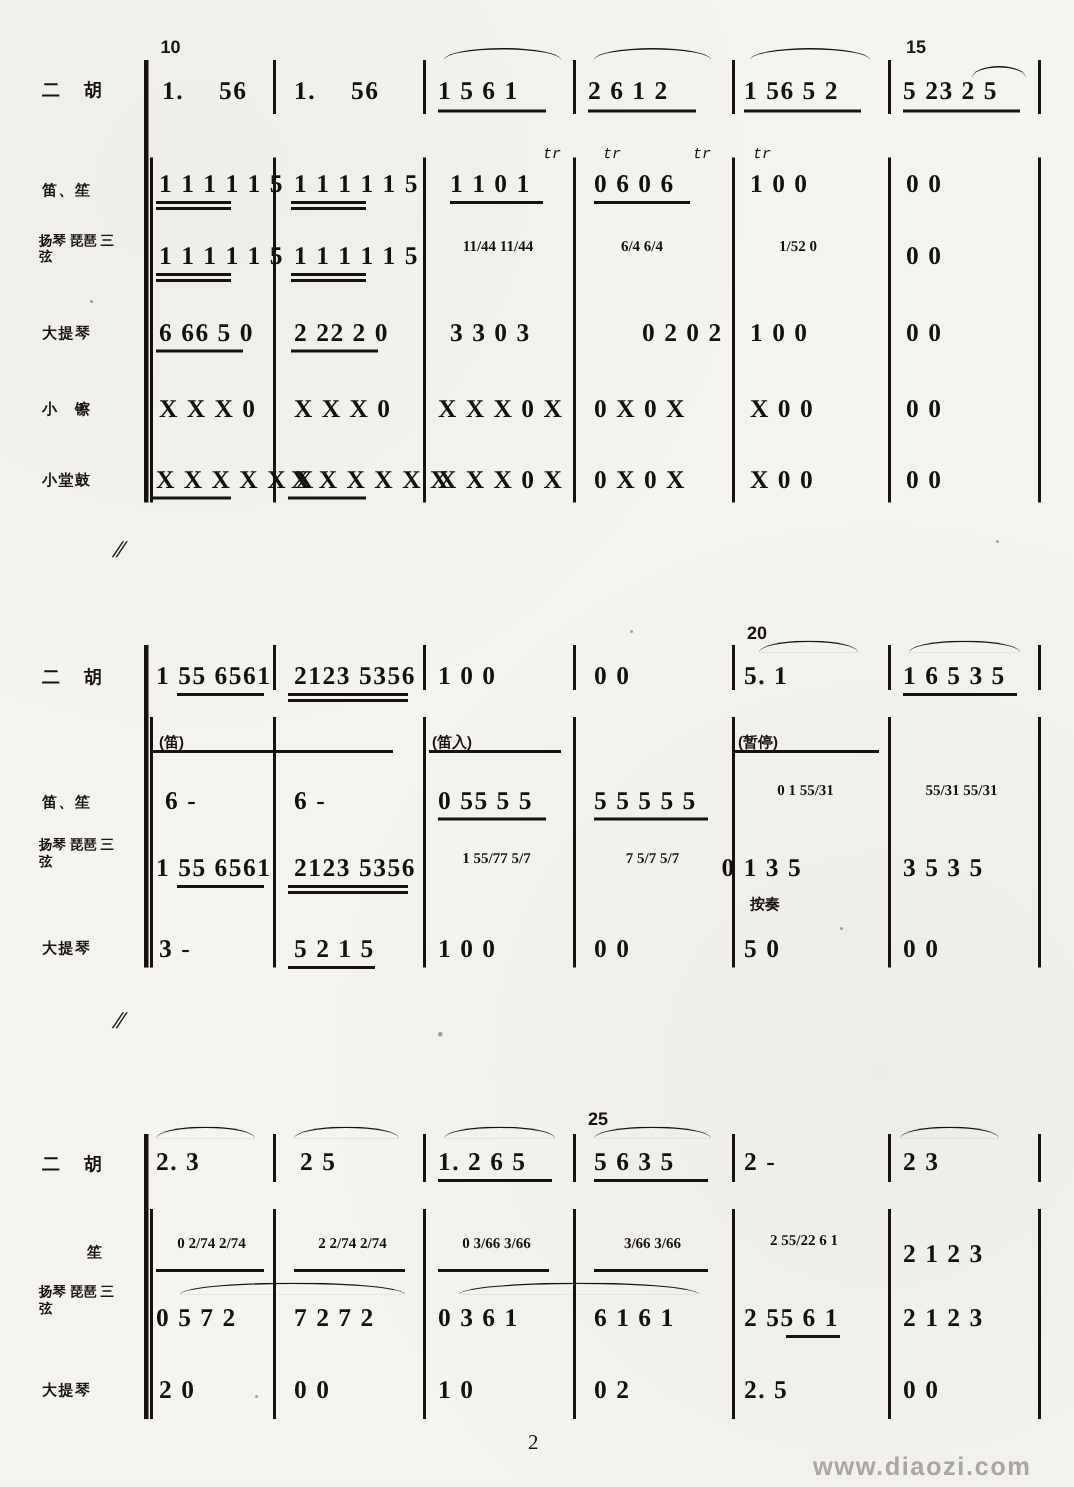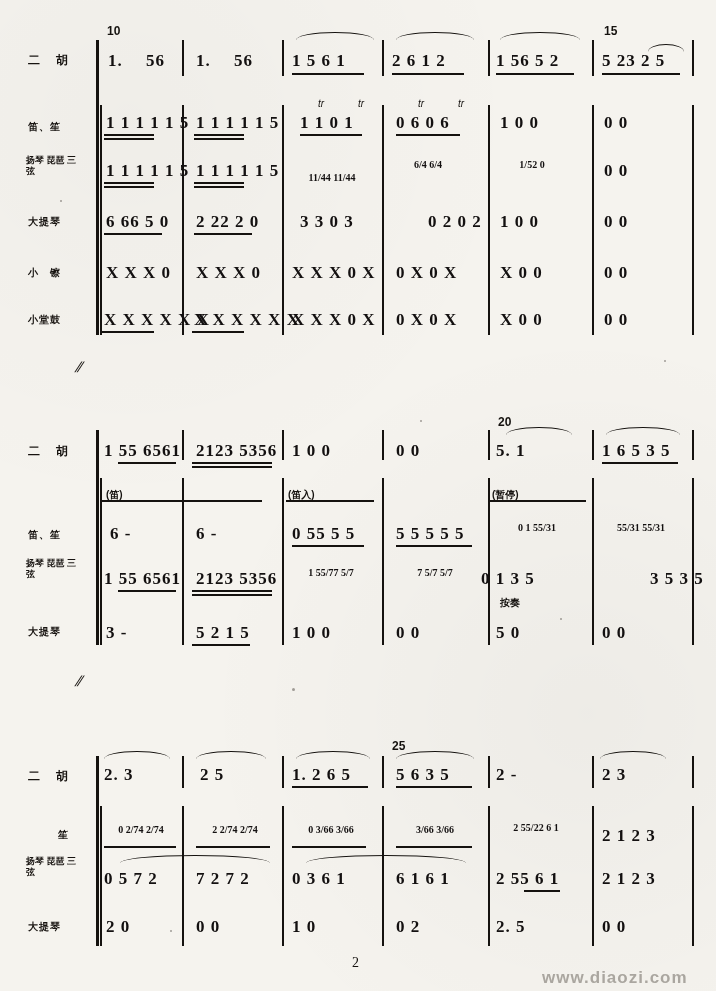--- a/index.html
+++ b/index.html
@@ -77,24 +77,25 @@
     letter-spacing: 1px;
   }
   .nt.stack {
     font-size: 10px;
     line-height: 9px;
     letter-spacing: 0px;
     text-align: center;
   }
   .mark {
     position: absolute;
-    font-family: Liberation Sans, sans-serif;
+    font-family: Liberation Mono, monospace;
     font-size: 10px;
     font-style: italic;
     color: #15120f;
+    margin-left: 44px;
   }
   .num {
     position: absolute;
     font-family: "Liberation Sans", sans-serif;
     font-size: 12px;
     font-weight: bold;
     color: #15120f;
   }
   .cn {
     position: absolute;
@@ -208,21 +209,21 @@
     <div class="nt" style="left:604px;top:114px;">0      0</div>
     <div class="underline1" style="left:104px;top:134px;width:50px;"></div>
     <div class="underline2" style="left:104px;top:138px;width:50px;"></div>
     <div class="underline1" style="left:194px;top:134px;width:50px;"></div>
     <div class="underline2" style="left:194px;top:138px;width:50px;"></div>
     <div class="underline1" style="left:300px;top:134px;width:62px;"></div>
     <div class="underline1" style="left:396px;top:134px;width:64px;"></div>
 
     <div class="nt" style="left:106px;top:162px;">1 1 1 1  1 5</div>
     <div class="nt" style="left:196px;top:162px;">1 1 1 1  1 5</div>
-    <div class="nt stack" style="left:300px;top:173px;width:64px;">11/44  11/44</div>
+    <div class="nt stack" style="left:300px;top:160px;width:64px;">11/44  11/44</div>
     <div class="nt stack" style="left:396px;top:160px;width:64px;">6/4  6/4</div>
     <div class="nt stack" style="left:500px;top:160px;width:64px;">1/52  0</div>
     <div class="nt" style="left:604px;top:162px;">0      0</div>
     <div class="underline1" style="left:104px;top:182px;width:50px;"></div>
     <div class="underline2" style="left:104px;top:186px;width:50px;"></div>
     <div class="underline1" style="left:194px;top:182px;width:50px;"></div>
     <div class="underline2" style="left:194px;top:186px;width:50px;"></div>
 
     <div class="nt" style="left:106px;top:213px;">6 66 5 0</div>
     <div class="nt" style="left:196px;top:213px;">2 22 2 0</div>
@@ -305,21 +306,21 @@
     <div class="nt stack" style="left:498px;top:123px;width:78px;">0 1 55/31</div>
     <div class="nt stack" style="left:600px;top:123px;width:82px;">55/31 55/31</div>
     <div class="underline1" style="left:292px;top:145px;width:72px;"></div>
     <div class="underline1" style="left:396px;top:145px;width:76px;"></div>
 
     <div class="nt" style="left:104px;top:170px;">1 55 6561</div>
     <div class="nt" style="left:196px;top:170px;">2123 5356</div>
     <div class="nt stack" style="left:292px;top:168px;width:78px;">1 55/77 5/7</div>
     <div class="nt stack" style="left:396px;top:168px;width:78px;">7 5/7 5/7</div>
     <div class="nt" style="left:481px;top:170px;">0 1 3 5</div>
-    <div class="nt" style="left:602px;top:170px;margin-left:48px;">3 5 3 5</div>
+    <div class="nt" style="left:602px;top:170px;">3 5 3 5</div>
     <div class="underline1" style="left:118px;top:190px;width:58px;"></div>
     <div class="underline1" style="left:192px;top:190px;width:80px;"></div>
     <div class="underline2" style="left:192px;top:194px;width:80px;"></div>
 
     <div class="nt" style="left:106px;top:224px;">3  -</div>
     <div class="nt" style="left:196px;top:224px;">5 2 1 5</div>
     <div class="nt" style="left:292px;top:224px;">1 0  0</div>
     <div class="nt" style="left:396px;top:224px;">0   0</div>
     <div class="nt" style="left:496px;top:224px;">5 0</div>
     <div class="nt" style="left:602px;top:224px;">0     0</div>

